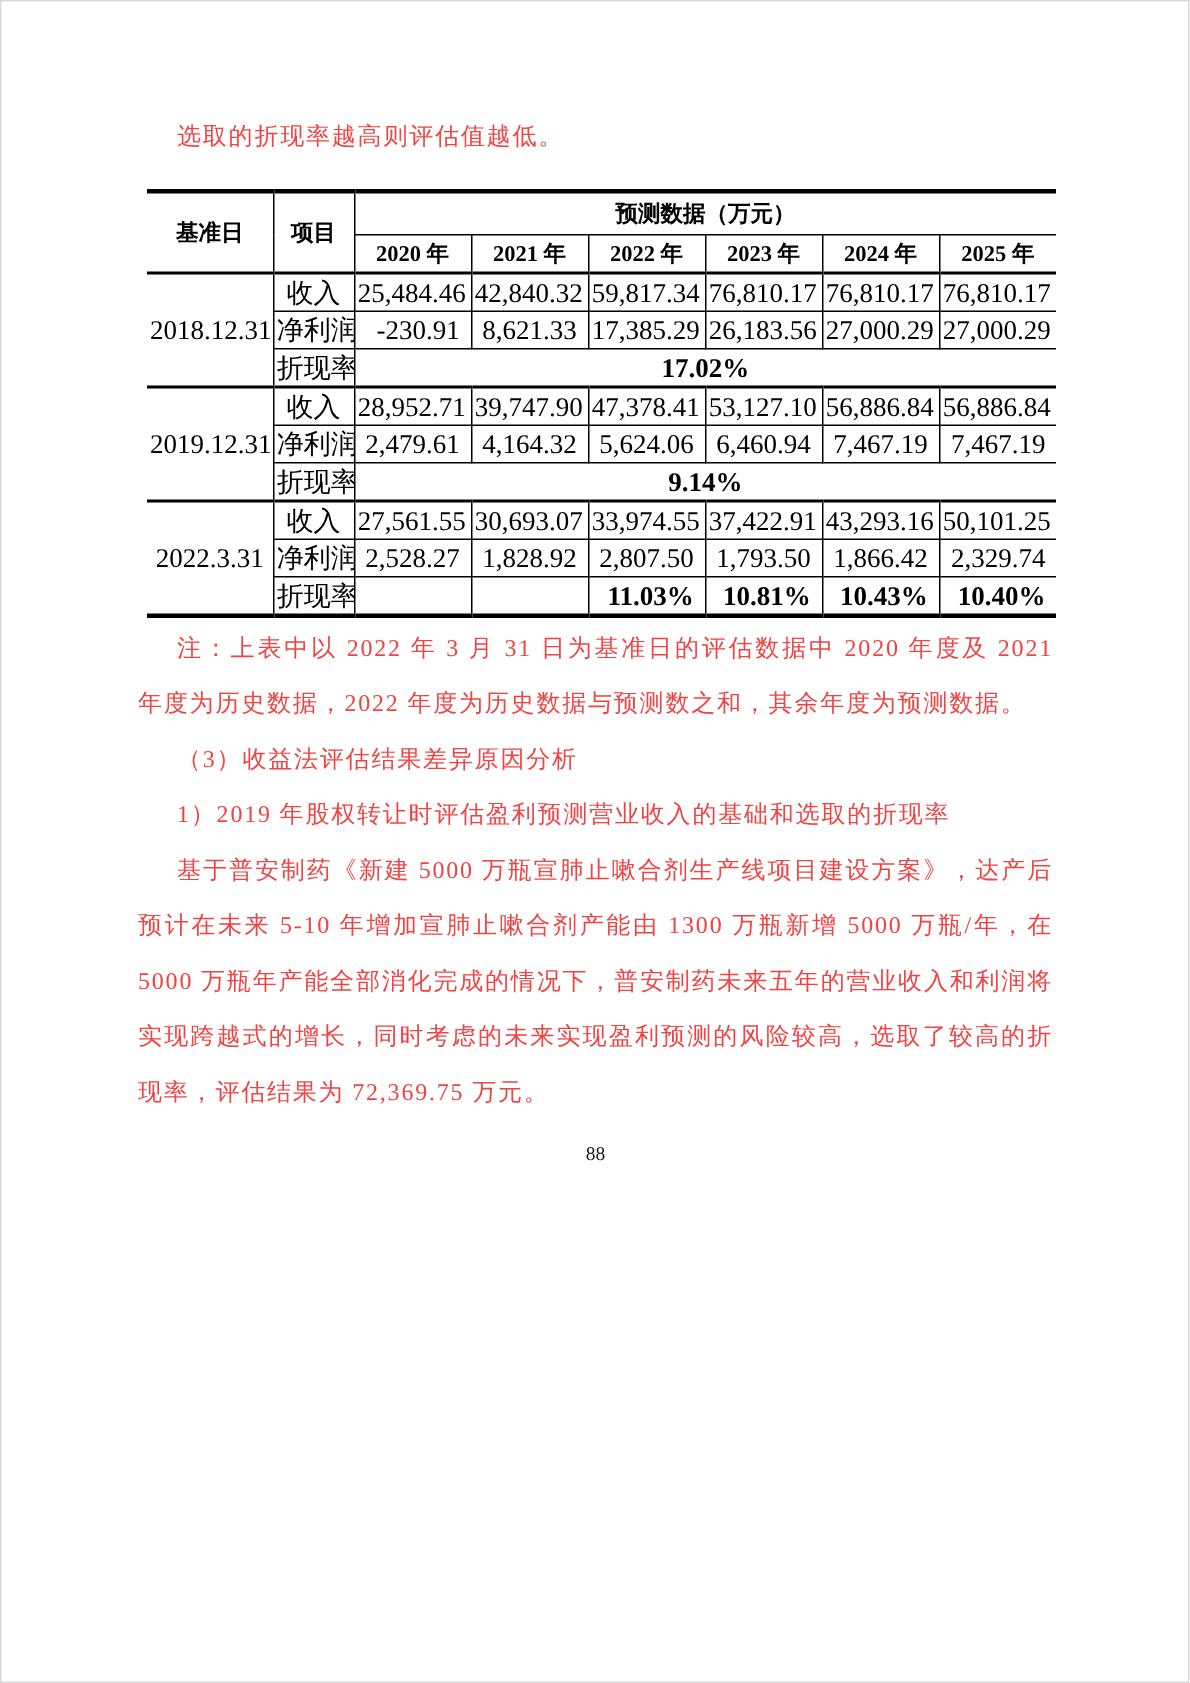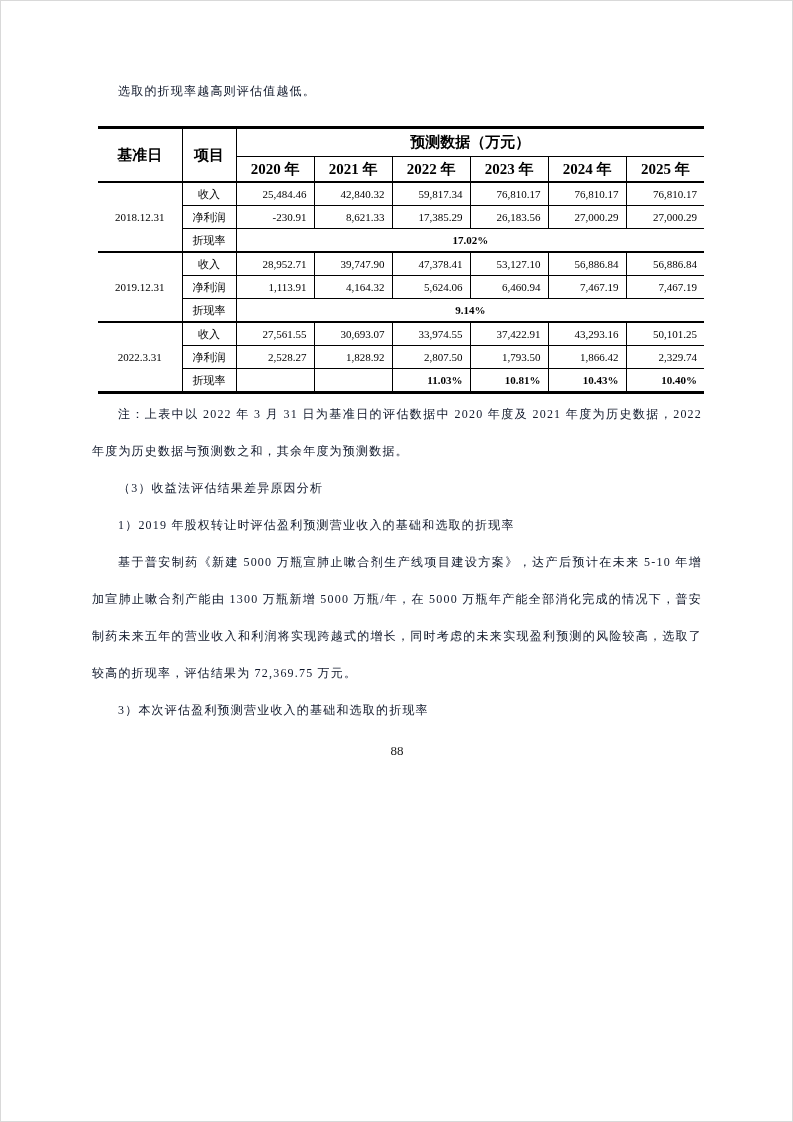--- a/index.html
+++ b/index.html
@@ -12,25 +12,25 @@
     border:1px solid #d9d9d9;
     overflow:hidden;
   }
   .page{
     width:793px;height:1122px;
     box-sizing:border-box;
     padding:72px 92px 0 91px;
   }
   .para{
     margin:0;
-    font-size:12px;
+    font-size:16px;
     line-height:37px;
     text-align:justify;
     letter-spacing:1.2px;
-    color:#0f172a;
+    color:#ef4444;
   }
   .indent{ text-indent:26px; }
   .caption{ text-indent:55px; margin-top:14px; }
   .after-table{ margin-top:2px; }
 
   table.fc-table{
     border-collapse:collapse;
     table-layout:fixed;
     width:606px;
     margin:16px 0 0 6px;
@@ -42,21 +42,21 @@
     overflow:hidden;
     white-space:nowrap;
   }
   .fc-table th{
     font-weight:bold;
     font-size:15px;
     text-align:center;
   }
   .hr1 th{ height:27px; border-top:3px solid #000; }
   .hr2 th{ height:24px;text-align:center; }
-  .fc-table td{ height:22px; font-size:11px; }
+  .fc-table td{ height:22px; font-size:18px; }
   .c-date{ text-align:center; font-size:14px; }
   .lbl{ text-align:center; }
   .num{ text-align:right; padding-right:7px !important; }
   .rate-span{ text-align:center; font-weight:bold; }
   .rate-cell{ text-align:right; padding-right:7px !important; font-weight:bold; }
   .bl0{ border-left:none !important; }
   .br0{ border-right:none !important; }
   .bt-med{ border-top:2px solid #000 !important; }
   .bb-heavy{ border-bottom:3px solid #000 !important; }
 
@@ -130,21 +130,21 @@
         <td class="lbl bt-med">收入</td>
         <td class="num bt-med">28,952.71</td>
         <td class="num bt-med">39,747.90</td>
         <td class="num bt-med">47,378.41</td>
         <td class="num bt-med">53,127.10</td>
         <td class="num bt-med">56,886.84</td>
         <td class="num bt-med br0">56,886.84</td>
       </tr>
       <tr>
         <td class="lbl">净利润</td>
-        <td class="num">1,113.91</td>
+        <td class="num">2,479.61</td>
         <td class="num">4,164.32</td>
         <td class="num">5,624.06</td>
         <td class="num">6,460.94</td>
         <td class="num">7,467.19</td>
         <td class="num br0">7,467.19</td>
       </tr>
       <tr>
         <td class="lbl">折现率</td>
         <td class="rate-span br0" colspan="6">9.14%</td>
       </tr>
@@ -183,17 +183,16 @@
   <p class="para indent after-table">注：上表中以 2022 年 3 月 31 日为基准日的评估数据中 2020 年度及 2021 年度为历史数据，2022 年度为历史数据与预测数之和，其余年度为预测数据。</p>
 
   <p class="para indent">（3）收益法评估结果差异原因分析</p>
 
   <p class="para indent">1）2019 年股权转让时评估盈利预测营业收入的基础和选取的折现率</p>
 
   <p class="para indent">基于普安制药《新建 5000 万瓶宣肺止嗽合剂生产线项目建设方案》，达产后预计在未来 5-10 年增加宣肺止嗽合剂产能由 1300 万瓶新增 5000 万瓶/年，在 5000 万瓶年产能全部消化完成的情况下，普安制药未来五年的营业收入和利润将实现跨越式的增长，同时考虑的未来实现盈利预测的风险较高，选取了较高的折现率，评估结果为 72,369.75 万元。</p>
 
 
 
-  <p class="para indent">3）本次评估盈利预测营业收入的基础和选取的折现率</p>
 
   <div class="page-num">88</div>
 
 </div>
 
 </body></html>

